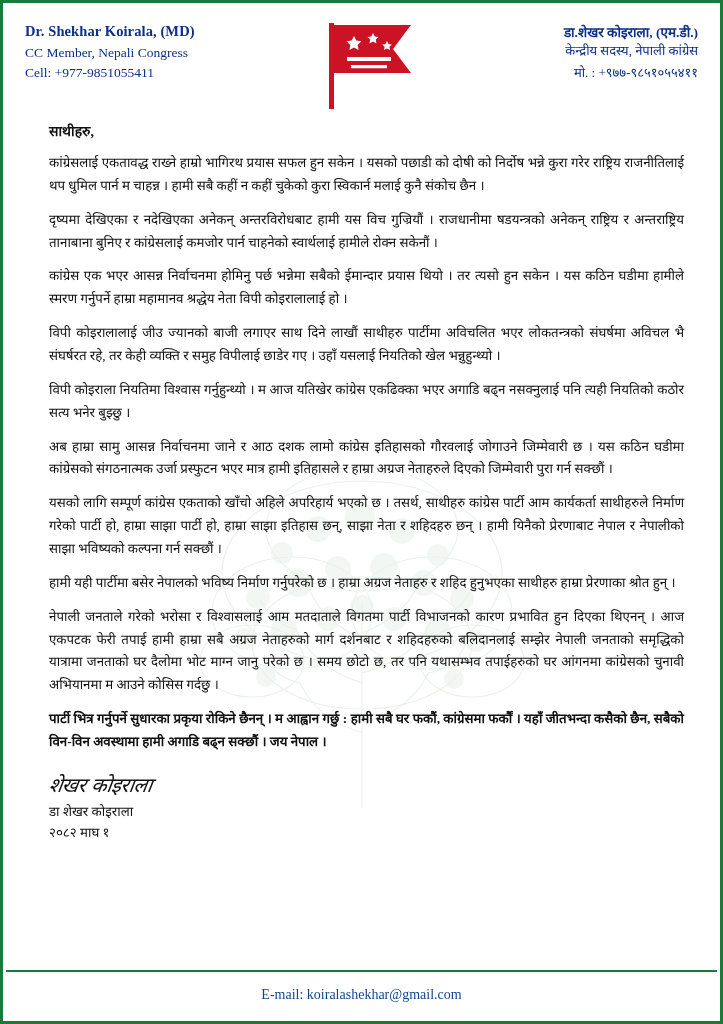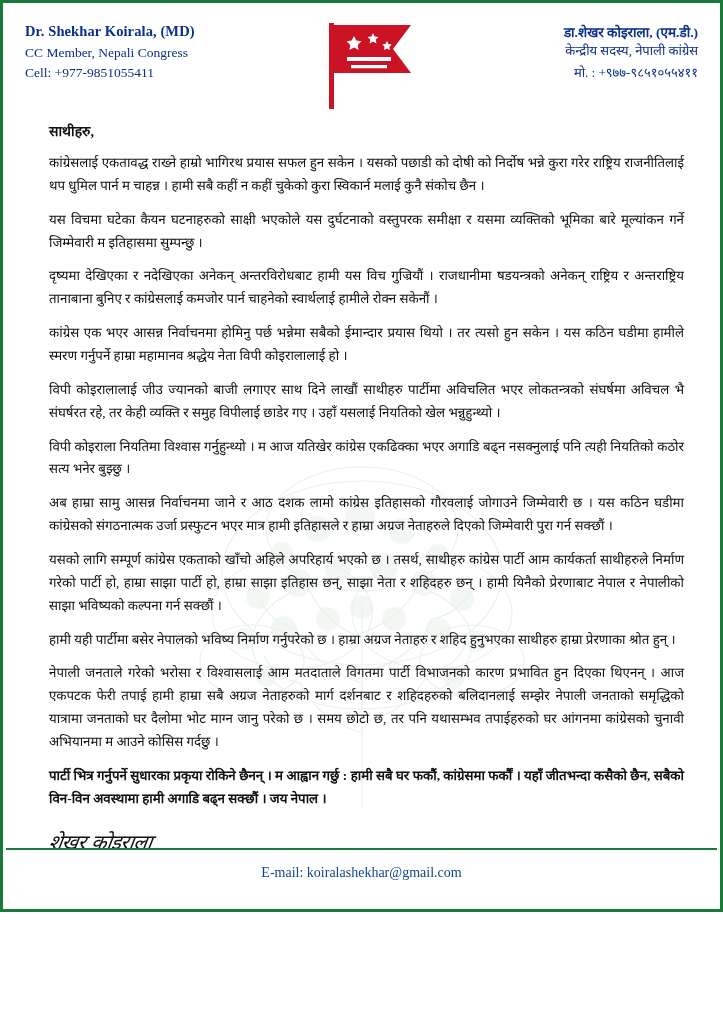--- a/index.html
+++ b/index.html
@@ -10,21 +10,21 @@
     width: 723px;
     height: 1024px;
     background: #ffffff;
     font-family: "DejaVu Sans", sans-serif;
     position: relative;
     overflow: hidden;
   }
   .page {
     position: relative;
     width: 723px;
-    height: 912px;
+    height: 1024px;
     box-sizing: border-box;
     border-left: 3px solid #1a7a3c;
     border-right: 3px solid #1a7a3c;
     border-top: 3px solid #1a7a3c;
     border-bottom: 3px solid #1a7a3c;
     background: #fff;
     overflow: hidden;
   }
   
   .watermark {
@@ -143,21 +143,21 @@
     font-family: "Liberation Serif", serif;
     font-size: 13.3px;
     color: #111;
   }
 
   
   .footer {
     position: absolute;
     left: 3px;
     right: 3px;
-    bottom: 13px;
+    bottom: 3px;
     height: 46px;
     border-top: 2px solid #1a7a3c;
     display: flex;
     align-items: center;
     justify-content: center;
     background: #fff;
     z-index: 3;
   }
   .footer-email {
     font-family: "Liberation Serif", serif;
@@ -243,21 +243,20 @@
         <div class="lh-name-np">डा.शेखर कोइराला, (एम.डी.)</div>
         <div class="lh-line-np">केन्द्रीय सदस्य, नेपाली कांग्रेस</div>
         <div class="lh-line-np">मो. : +९७७-९८५१०५५४११</div>
       </div>
     </div>
 
     <div class="letter-body">
       <div class="salutation">साथीहरु,</div>
 
       <p class="para">कांग्रेसलाई एकतावद्ध राख्ने हाम्रो भागिरथ प्रयास सफल हुन सकेन । यसको पछाडी को दोषी को निर्दोष भन्ने कुरा गरेर राष्ट्रिय राजनीतिलाई थप धुमिल पार्न म चाहन्न । हामी सबै कहीं न कहीं चुकेको कुरा स्विकार्न मलाई कुनै संकोच छैन ।</p>
-      <p class="para">यस विचमा घटेका कैयन घटनाहरुको साक्षी भएकोले यस दुर्घटनाको वस्तुपरक समीक्षा र यसमा व्यक्तिको भूमिका बारे मूल्यांकन गर्ने जिम्मेवारी म इतिहासमा सुम्पन्छु ।</p>
       <p class="para">दृष्यमा देखिएका र नदेखिएका अनेकन् अन्तरविरोधबाट हामी यस विच गुज्रियौं । राजधानीमा षडयन्त्रको अनेकन् राष्ट्रिय र अन्तराष्ट्रिय तानाबाना बुनिए र कांग्रेसलाई कमजोर पार्न चाहनेको स्वार्थलाई हामीले रोक्न सकेनौं ।</p>
       <p class="para">कांग्रेस एक भएर आसन्न निर्वाचनमा होमिनु पर्छ भन्नेमा सबैको ईमान्दार प्रयास थियो । तर त्यसो हुन सकेन । यस कठिन घडीमा हामीले स्मरण गर्नुपर्ने हाम्रा महामानव श्रद्धेय नेता विपी कोइरालालाई हो ।</p>
       <p class="para">विपी कोइरालालाई जीउ ज्यानको बाजी लगाएर साथ दिने लाखौं साथीहरु पार्टीमा अविचलित भएर लोकतन्त्रको संघर्षमा अविचल भै संघर्षरत रहे, तर केही व्यक्ति र समुह विपीलाई छाडेर गए । उहाँ यसलाई नियतिको खेल भन्नुहुन्थ्यो ।</p>
       <p class="para">विपी कोइराला नियतिमा विश्वास गर्नुहुन्थ्यो । म आज यतिखेर कांग्रेस एकढिक्का भएर अगाडि बढ्न नसक्नुलाई पनि त्यही नियतिको कठोर सत्य भनेर बुझ्छु ।</p>
       <p class="para">अब हाम्रा सामु आसन्न निर्वाचनमा जाने र आठ दशक लामो कांग्रेस इतिहासको गौरवलाई जोगाउने जिम्मेवारी छ । यस कठिन घडीमा कांग्रेसको संगठनात्मक उर्जा प्रस्फुटन भएर मात्र हामी इतिहासले र हाम्रा अग्रज नेताहरुले दिएको जिम्मेवारी पुरा गर्न सक्छौं ।</p>
       <p class="para">यसको लागि सम्पूर्ण कांग्रेस एकताको खाँचो अहिले अपरिहार्य भएको छ । तसर्थ, साथीहरु कांग्रेस पार्टी आम कार्यकर्ता साथीहरुले निर्माण गरेको पार्टी हो, हाम्रा साझा पार्टी हो, हाम्रा साझा इतिहास छन्, साझा नेता र शहिदहरु छन् । हामी यिनैको प्रेरणाबाट नेपाल र नेपालीको साझा भविष्यको कल्पना गर्न सक्छौं ।</p>
       <p class="para">हामी यही पार्टीमा बसेर नेपालको भविष्य निर्माण गर्नुपरेको छ । हाम्रा अग्रज नेताहरु र शहिद हुनुभएका साथीहरु हाम्रा प्रेरणाका श्रोत हुन् ।</p>
       <p class="para">नेपाली जनताले गरेको भरोसा र विश्वासलाई आम मतदाताले विगतमा पार्टी विभाजनको कारण प्रभावित हुन दिएका थिएनन् । आज एकपटक फेरी तपाई हामी हाम्रा सबै अग्रज नेताहरुको मार्ग दर्शनबाट र शहिदहरुको बलिदानलाई सम्झेर नेपाली जनताको समृद्धिको यात्रामा जनताको घर दैलोमा भोट माग्न जानु परेको छ । समय छोटो छ, तर पनि यथासम्भव तपाईहरुको घर आंगनमा कांग्रेसको चुनावी अभियानमा म आउने कोसिस गर्दछु ।</p>
 
       <p class="para bold">पार्टी भित्र गर्नुपर्ने सुधारका प्रकृया रोकिने छैनन् । म आह्वान गर्छु : हामी सबै घर फकौं, कांग्रेसमा फर्कौं । यहाँ जीतभन्दा कसैको छैन, सबैको विन-विन अवस्थामा हामी अगाडि बढ्न सक्छौं । जय नेपाल ।</p>

